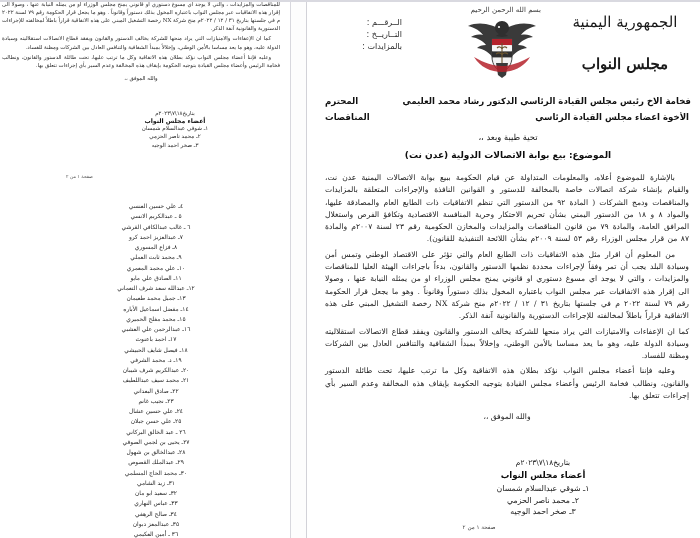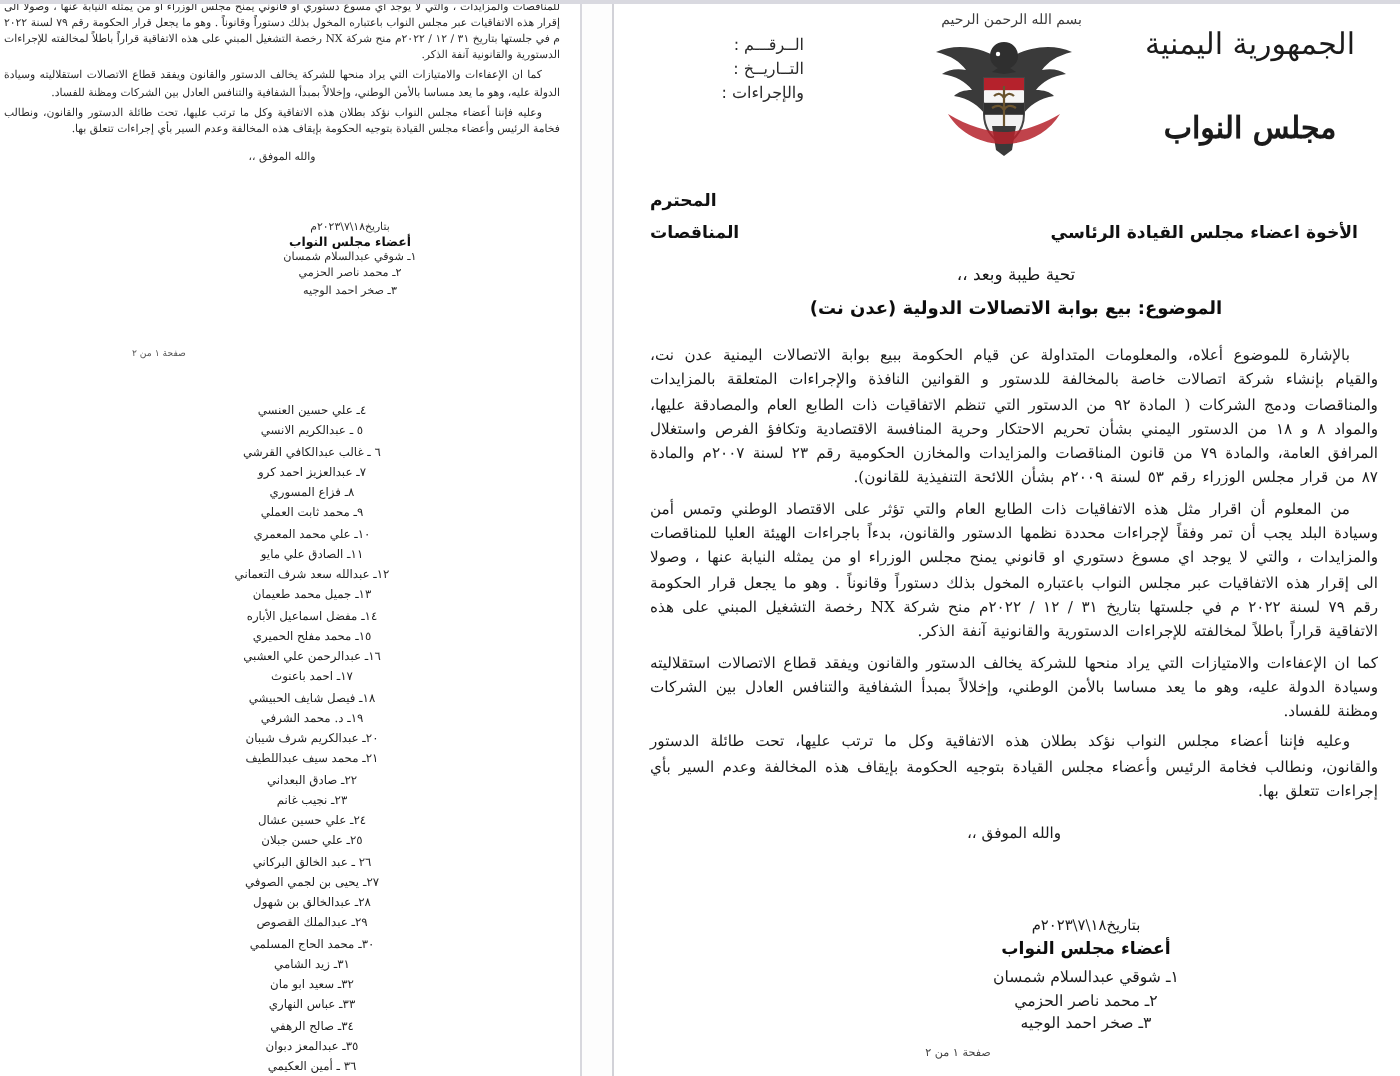--- a/index.html
+++ b/index.html
@@ -169,21 +169,21 @@
     white-space: nowrap;
   }
   .addr-hon {
     font-size: 8.6px;
     font-weight: bold;
     color: #111;
     margin-right: auto;
     padding-left: 6px;
     white-space: nowrap;
   }
-  .addr-row.second .addr-main { margin-right: 12px; }
+  .addr-row.second .addr-main { margin-right: 2px; }
 
   .greeting {
     position: absolute;
     top: 136px;
     right: 0; left: 0;
     text-align: center;
     font-size: 8.4px;
     color: #151515;
     font-family: "DejaVu Serif", "Liberation Serif", serif;
   }
@@ -421,28 +421,29 @@
       <div class="reflines">
         <div class="refrow">
           <span class="lbl ar">الــرقـــم :</span>
           <span class="ln"></span>
         </div>
         <div class="refrow">
           <span class="lbl ar">التــاريــخ :</span>
           <span class="ln"></span>
         </div>
         <div class="refrow">
-          <span class="lbl ar">والإجراءات :</span>
+          <span class="lbl ar">بالمزايدات :</span>
           <span class="ln"></span>
         </div>
       </div>
     </div>
 
     <div class="addressee-block ar">
       <div class="addr-row">
+        <span class="addr-main">فخامة الاخ رئيس مجلس القيادة الرئاسي الدكتور رشاد محمد العليمي</span>
         <span class="addr-hon">المحترم</span>
       </div>
       <div class="addr-row second">
         <span class="addr-main">الأخوة اعضاء مجلس القيادة الرئاسي</span>
         <span class="addr-hon">المناقصات</span>
       </div>
     </div>
 
     <div class="greeting ar">تحية طيبة وبعد ،،</div>
     <div class="subject ar">الموضوع: بيع بوابة الاتصالات الدولية (عدن نت)</div>

